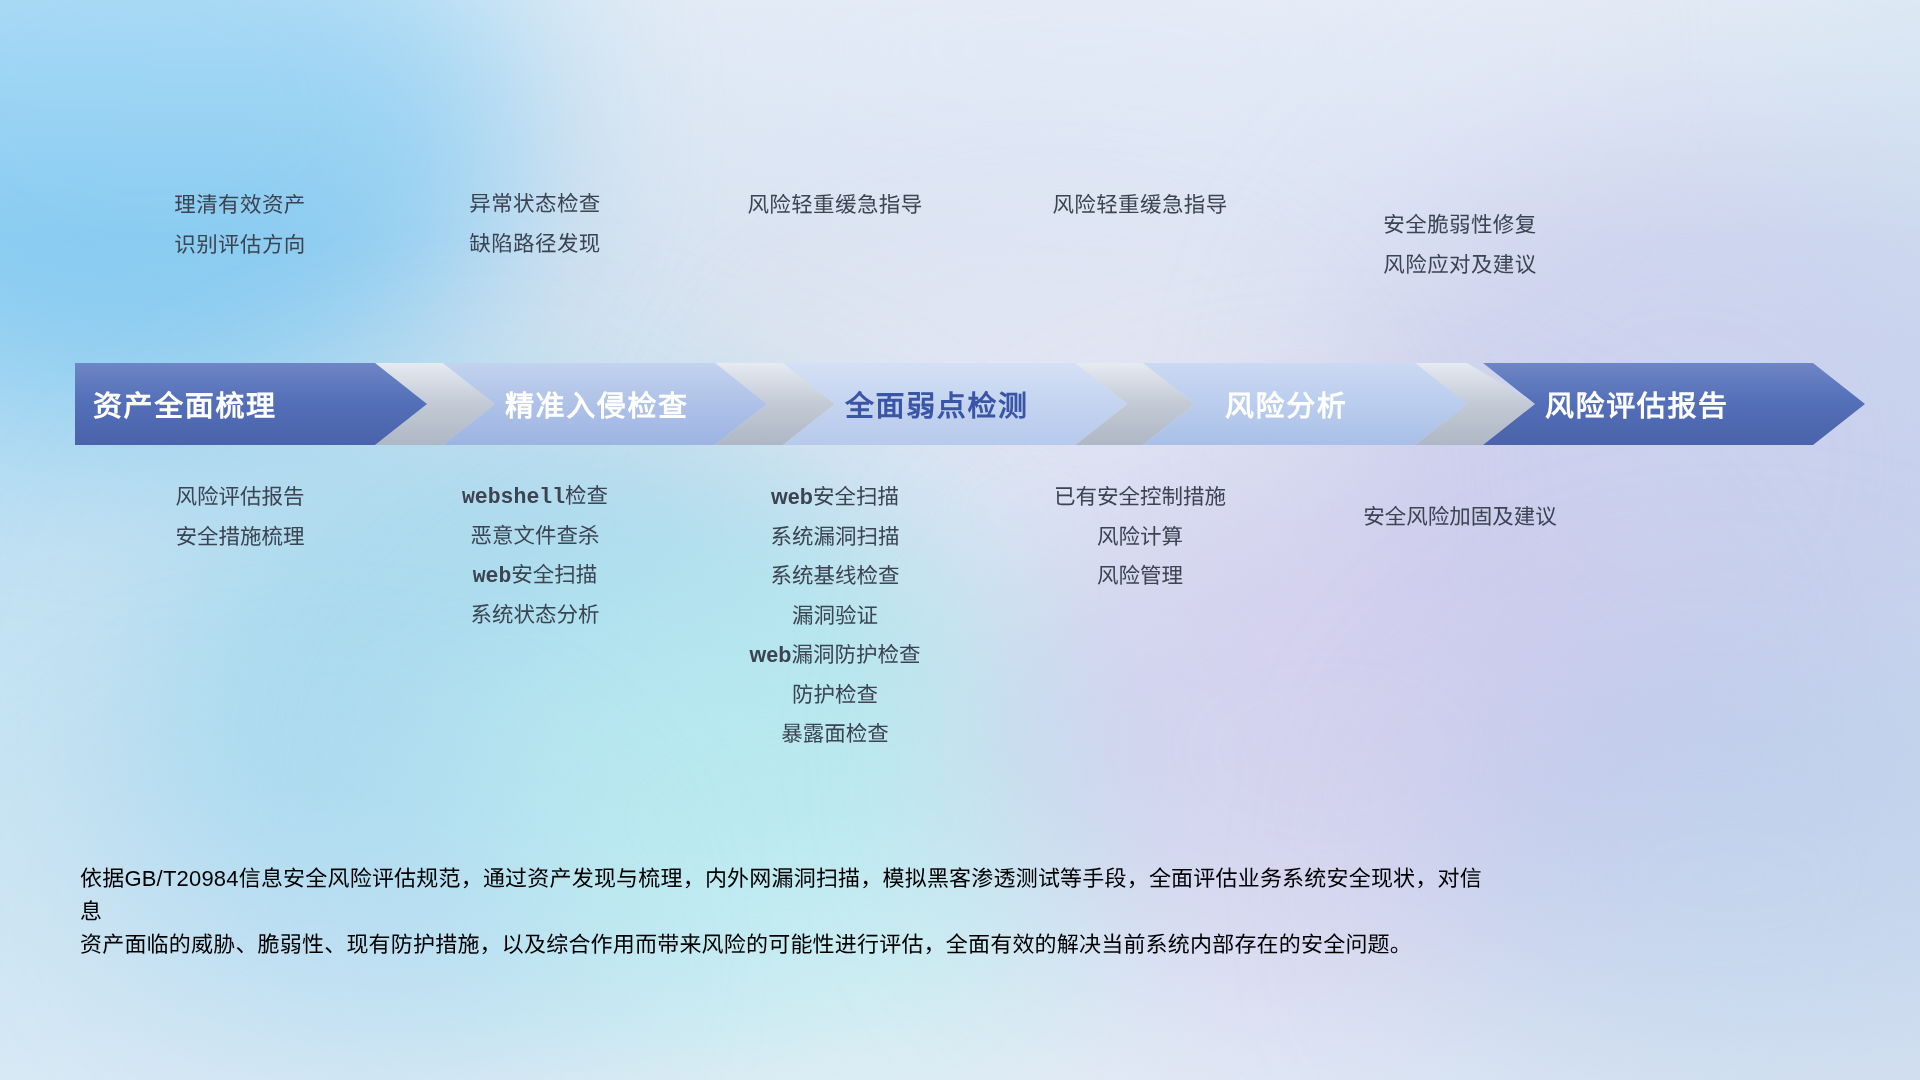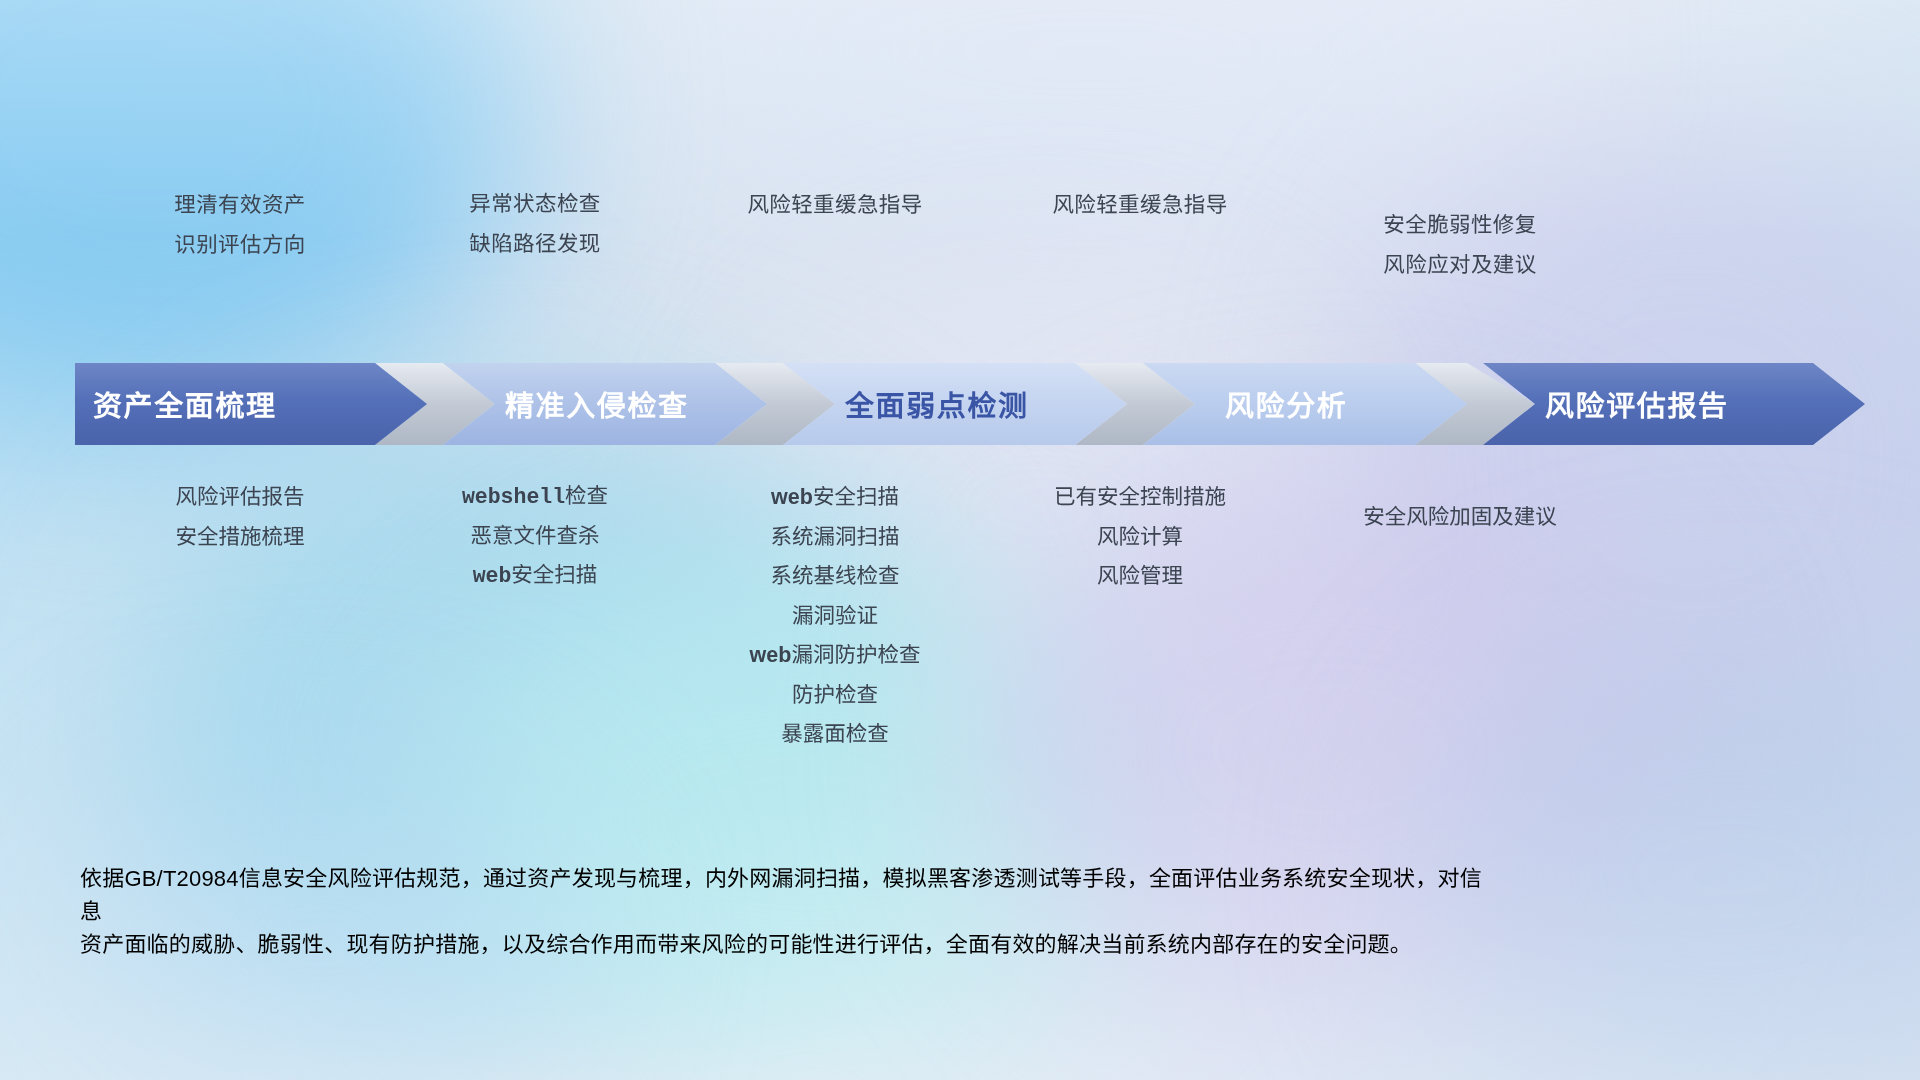--- a/index.html
+++ b/index.html
@@ -255,20 +255,21 @@
 
       <div class="col w1">
         <div class="item">风险评估报告</div>
         <div class="item">安全措施梳理</div>
       </div>
 
       <div class="col w2">
         <div class="item"><span class="en">webshell</span><span>检查</span></div>
         <div class="item">恶意文件查杀</div>
         <div class="item"><span class="en">web</span><span>安全扫描</span></div>
+        <div class="item">系统状态分析</div>
       </div>
 
       <div class="col w3">
         <div class="item"><span class="en">web</span><span>安全扫描</span></div>
         <div class="item">系统漏洞扫描</div>
         <div class="item">系统基线检查</div>
         <div class="item">漏洞验证</div>
         <div class="item"><span class="en">web</span><span>漏洞防护检查</span></div>
         <div class="item">防护检查</div>
         <div class="item">暴露面检查</div>

